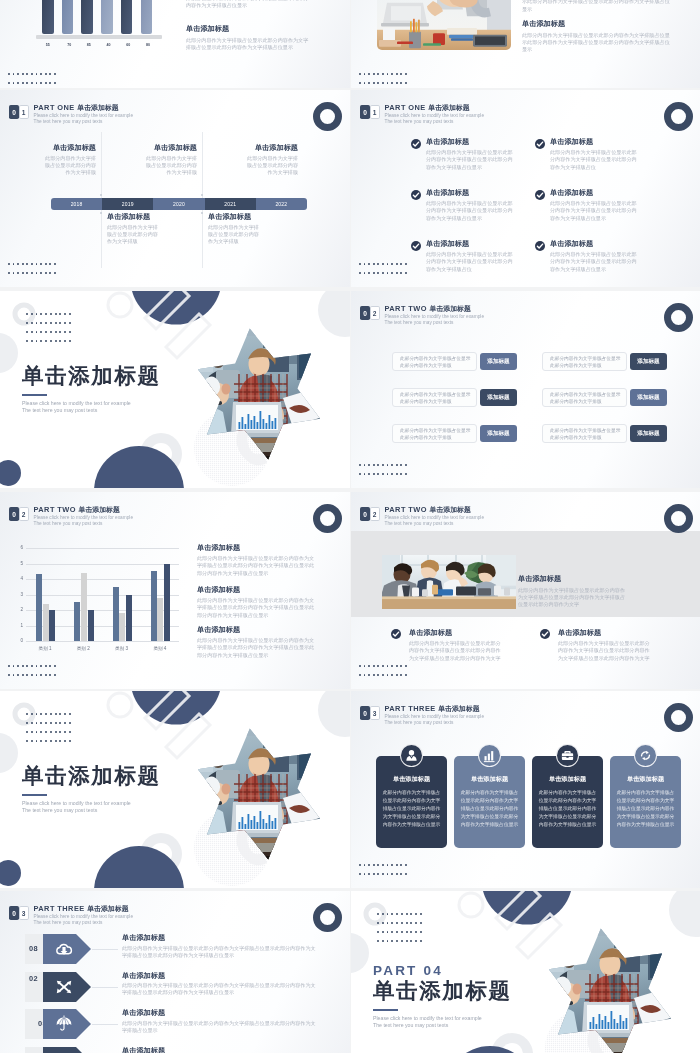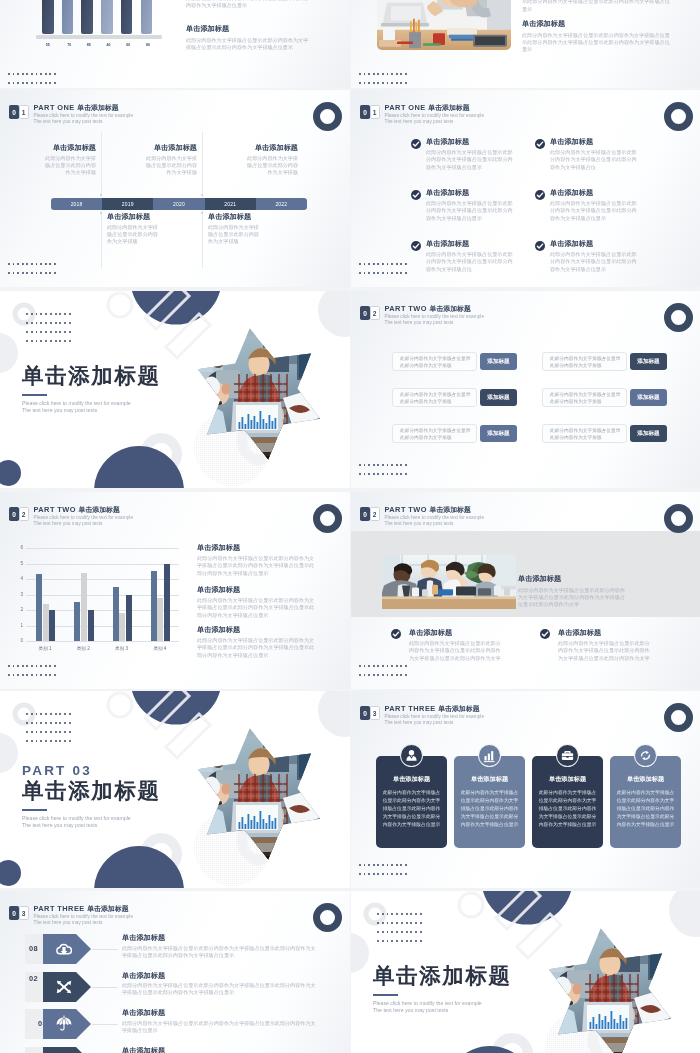--- a/index.html
+++ b/index.html
@@ -1014,21 +1014,20 @@
           <i style="width:1.9px;height:1.9px;margin-right:2.9px;"></i>
           <i style="width:1.9px;height:1.9px;margin-right:2.9px;"></i>
           <i style="width:1.9px;height:1.9px;margin-right:2.9px;"></i>
           <i style="width:1.9px;height:1.9px;margin-right:2.9px;"></i>
           <i style="width:1.9px;height:1.9px;margin-right:2.9px;"></i>
           <i style="width:1.9px;height:1.9px;margin-right:2.9px;"></i>
           <i style="width:1.9px;height:1.9px;"></i>
         </div>
   </div>
   <div style="position:absolute;left:22px;top:72px;width:200px;">
-    <div class="dv-part">PART 03</div>
     <div class="dv-cn">单击添加标题</div>
     <div class="dv-rule"></div>
     <div class="dv-sub">Please click here to modify the text for example</div>
     <div class="dv-sub">The text here you may post texts</div>
   </div>
 </div>
 
 <div class="slide" style="left:351px;top:691px;">
   <div class="bg-grad"></div>
   <div class="ring" style="left:313px;top:12px;width:29px;height:29px;"></div>
@@ -1372,20 +1371,21 @@
           <i style="width:1.9px;height:1.9px;margin-right:2.9px;"></i>
           <i style="width:1.9px;height:1.9px;margin-right:2.9px;"></i>
           <i style="width:1.9px;height:1.9px;margin-right:2.9px;"></i>
           <i style="width:1.9px;height:1.9px;margin-right:2.9px;"></i>
           <i style="width:1.9px;height:1.9px;margin-right:2.9px;"></i>
           <i style="width:1.9px;height:1.9px;margin-right:2.9px;"></i>
           <i style="width:1.9px;height:1.9px;"></i>
         </div>
   </div>
   <div style="position:absolute;left:22px;top:72px;width:200px;">
+    <div class="dv-part">PART 04</div>
     <div class="dv-cn">单击添加标题</div>
     <div class="dv-rule"></div>
     <div class="dv-sub">Please click here to modify the text for example</div>
     <div class="dv-sub">The text here you may post texts</div>
   </div>
 </div>
 
 </div>
 
 </body></html>

